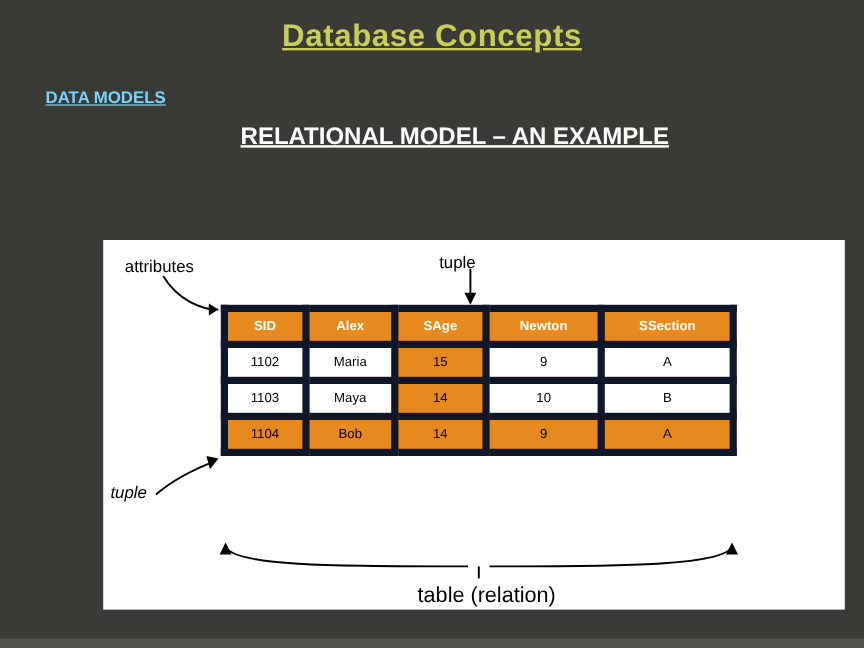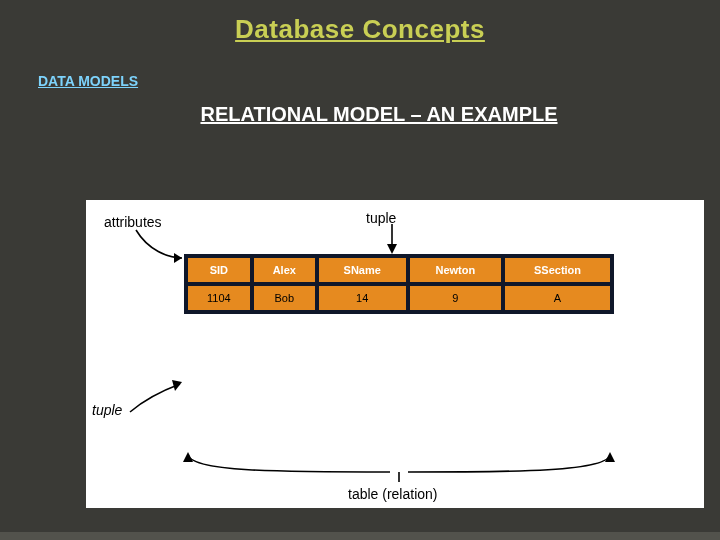--- a/index.html
+++ b/index.html
@@ -49,35 +49,35 @@
   }
   .label {
     position: absolute;
     font-size: 14px;
     color: #000;
     font-family: Arial, sans-serif;
   }
   .lbl-attributes { left: 18px; top: 14px; }
   .lbl-column { left: 280px; top: 10px; }
   .lbl-tuple { left: 6px; top: 202px; font-style: italic; }
-  .lbl-table { left: 262px; top: 286px; font-size: 14px; }
+  .lbl-table { left: 262px; top: 286px; font-size: 18px; }
 
   svg.arrow { position: absolute; overflow: visible; }
 
   .tbl {
     position: absolute;
     left: 98px;
     top: 54px;
     width: 430px;
     border-collapse: collapse;
     font-size: 11px;
     text-align: center;
   }
   .tbl th, .tbl td {
-    border: 4px solid #0f172a;
+    border: 6px solid #0f172a;
     padding: 6px 4px;
     background: #fff;
   }
   .tbl th {
     background: #e68a1f;
     color: #fff;
     font-weight: 700;
   }
   .tbl .col-highlight { background: #e68a1f; color: #000; }
   .tbl tr.row-highlight td { background: #e68a1f; color: #000; }
@@ -126,26 +126,40 @@
       <line x1="217" y1="24" x2="217" y2="34" stroke="#000" stroke-width="1.6"></line>
       <polygon points="6,4 1,14 11,14" fill="#000"></polygon>
       <polygon points="428,4 423,14 433,14" fill="#000"></polygon>
     </svg>
 
     <table class="tbl">
       <thead>
         <tr>
           <th>SID</th>
           <th>Alex</th>
-          <th>SName</th>
+          <th>SAge</th>
           <th>Newton</th>
           <th>SSection</th>
         </tr>
       </thead>
       <tbody>
+          <tr>
+            <td>1102</td>
+            <td>Maria</td>
+            <td class="col-highlight">15</td>
+            <td>9</td>
+            <td>A</td>
+          </tr>
+          <tr>
+            <td>1103</td>
+            <td>Maya</td>
+            <td class="col-highlight">14</td>
+            <td>10</td>
+            <td>B</td>
+          </tr>
           <tr class="row-highlight">
             <td>1104</td>
             <td>Bob</td>
             <td>14</td>
             <td>9</td>
             <td>A</td>
           </tr>
         </tbody>
     </table>
 

